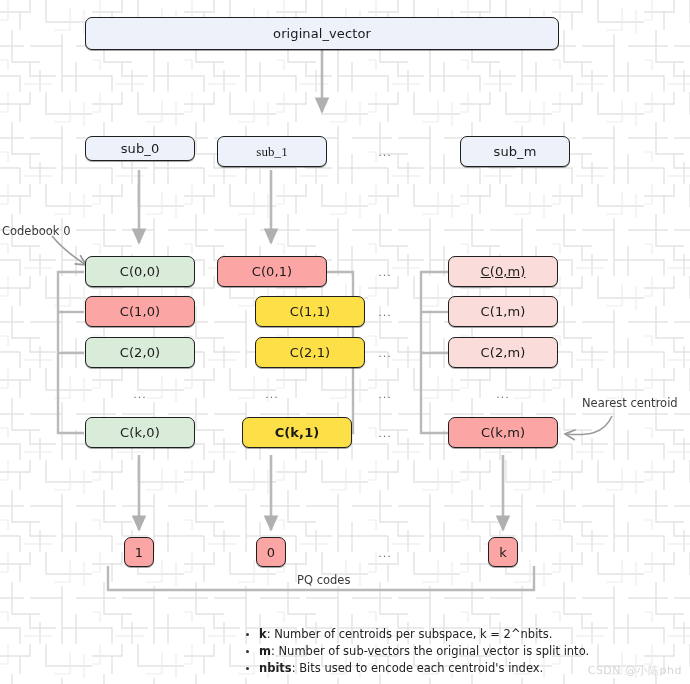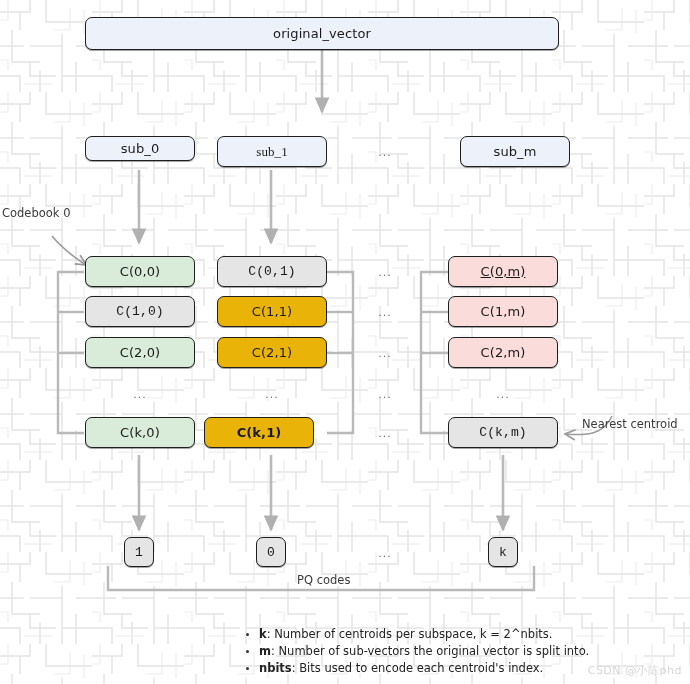--- a/index.html
+++ b/index.html
@@ -34,22 +34,22 @@
     border-radius:7px;
     font-size:13px;
     color:#1a1a1a;
     letter-spacing:.1px;
     background:#f5f5f5;
     box-shadow: 0 1px 0 rgba(0,0,0,.35);
     white-space:nowrap;
   }
   .b-blue  { background:#edf1fa; }
   .b-green { background:#d9ecda; }
-  .b-gray  { background:#e5e5e5;font-family:Liberation Mono, monospace; }
-  .b-amber { background:#eab308; }
+  .b-gray  { background:#fca5a5; }
+  .b-amber { background:#fde047;margin-left:38px; }
   .b-pink  { background:#fadcda; }
 
   .ell {
     position:absolute;
     color:#6b6b6b; font-size:11px; letter-spacing:1px;
     text-align:center;
     user-select:none;
   }
   .lbl {
     position:absolute;
@@ -185,22 +185,22 @@
   <div class="ell" style="left:372px; top:347px; width:26px;">...</div>
   <div class="ell" style="left:372px; top:388px; width:26px;">...</div>
   <div class="ell" style="left:372px; top:427px; width:26px;">...</div>
 
   <div class="box b-pink" style="left:448px; top:256px; width:110px; height:31px;text-decoration:underline;">C(0,m)</div>
   <div class="box b-pink" style="left:448px; top:296px; width:110px; height:31px;">C(1,m)</div>
   <div class="box b-pink" style="left:448px; top:337px; width:110px; height:31px;">C(2,m)</div>
   <div class="ell" style="left:448px; top:388px; width:110px; text-align:center;">...</div>
   <div class="box b-gray" style="left:448px; top:417px; width:110px; height:31px;">C(k,m)</div>
 
-  <div class="lbl" style="left:2px; top:206px;">Codebook 0</div>
-  <div class="lbl" style="left:582px; top:396px;margin-top:21px;">Nearest centroid</div>
+  <div class="lbl" style="left:2px; top:224px;">Codebook 0</div>
+  <div class="lbl" style="left:582px; top:396px;">Nearest centroid</div>
 
   <div class="box b-gray" style="left:124px; top:537px; width:30px; height:30px;">1</div>
   <div class="box b-gray" style="left:256px; top:537px; width:30px; height:30px;">0</div>
   <div class="ell" style="left:372px; top:547px; width:26px;">...</div>
   <div class="box b-gray" style="left:488px; top:537px; width:30px; height:30px;">k</div>
 
   <div class="lbl" style="left:297px; top:573px;">PQ codes</div>
 
   <div id="legend">
     <ul>

